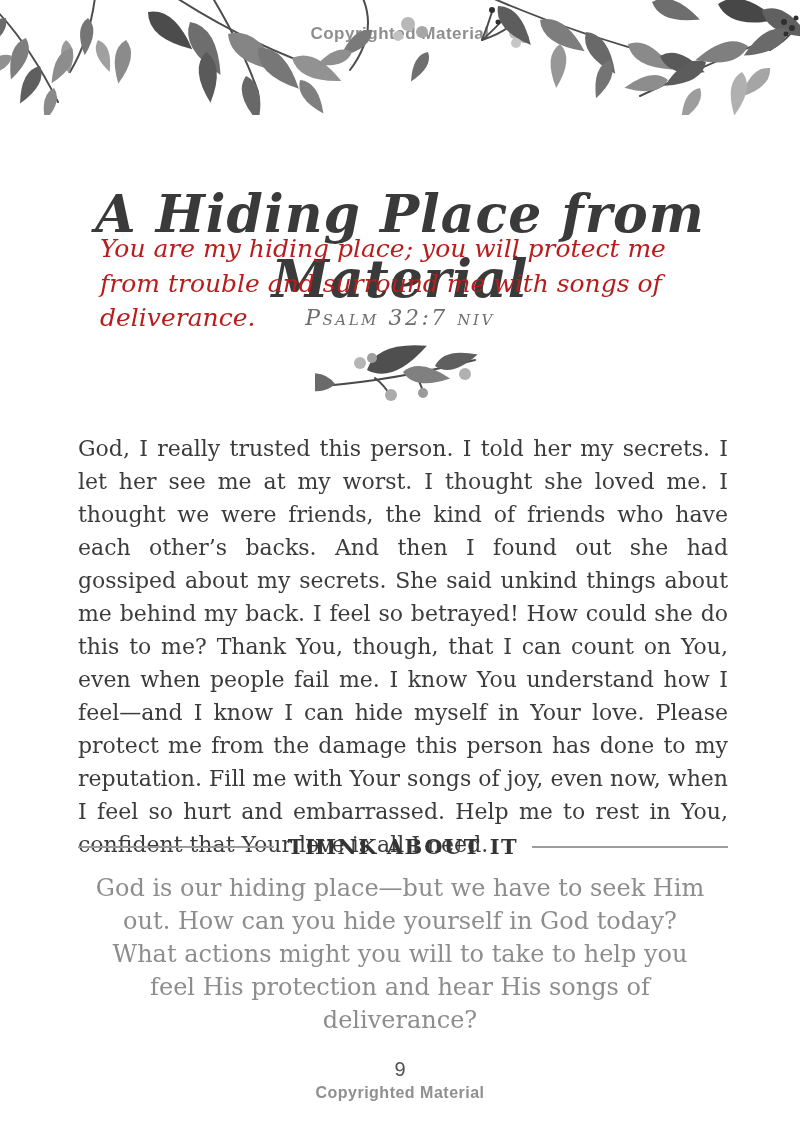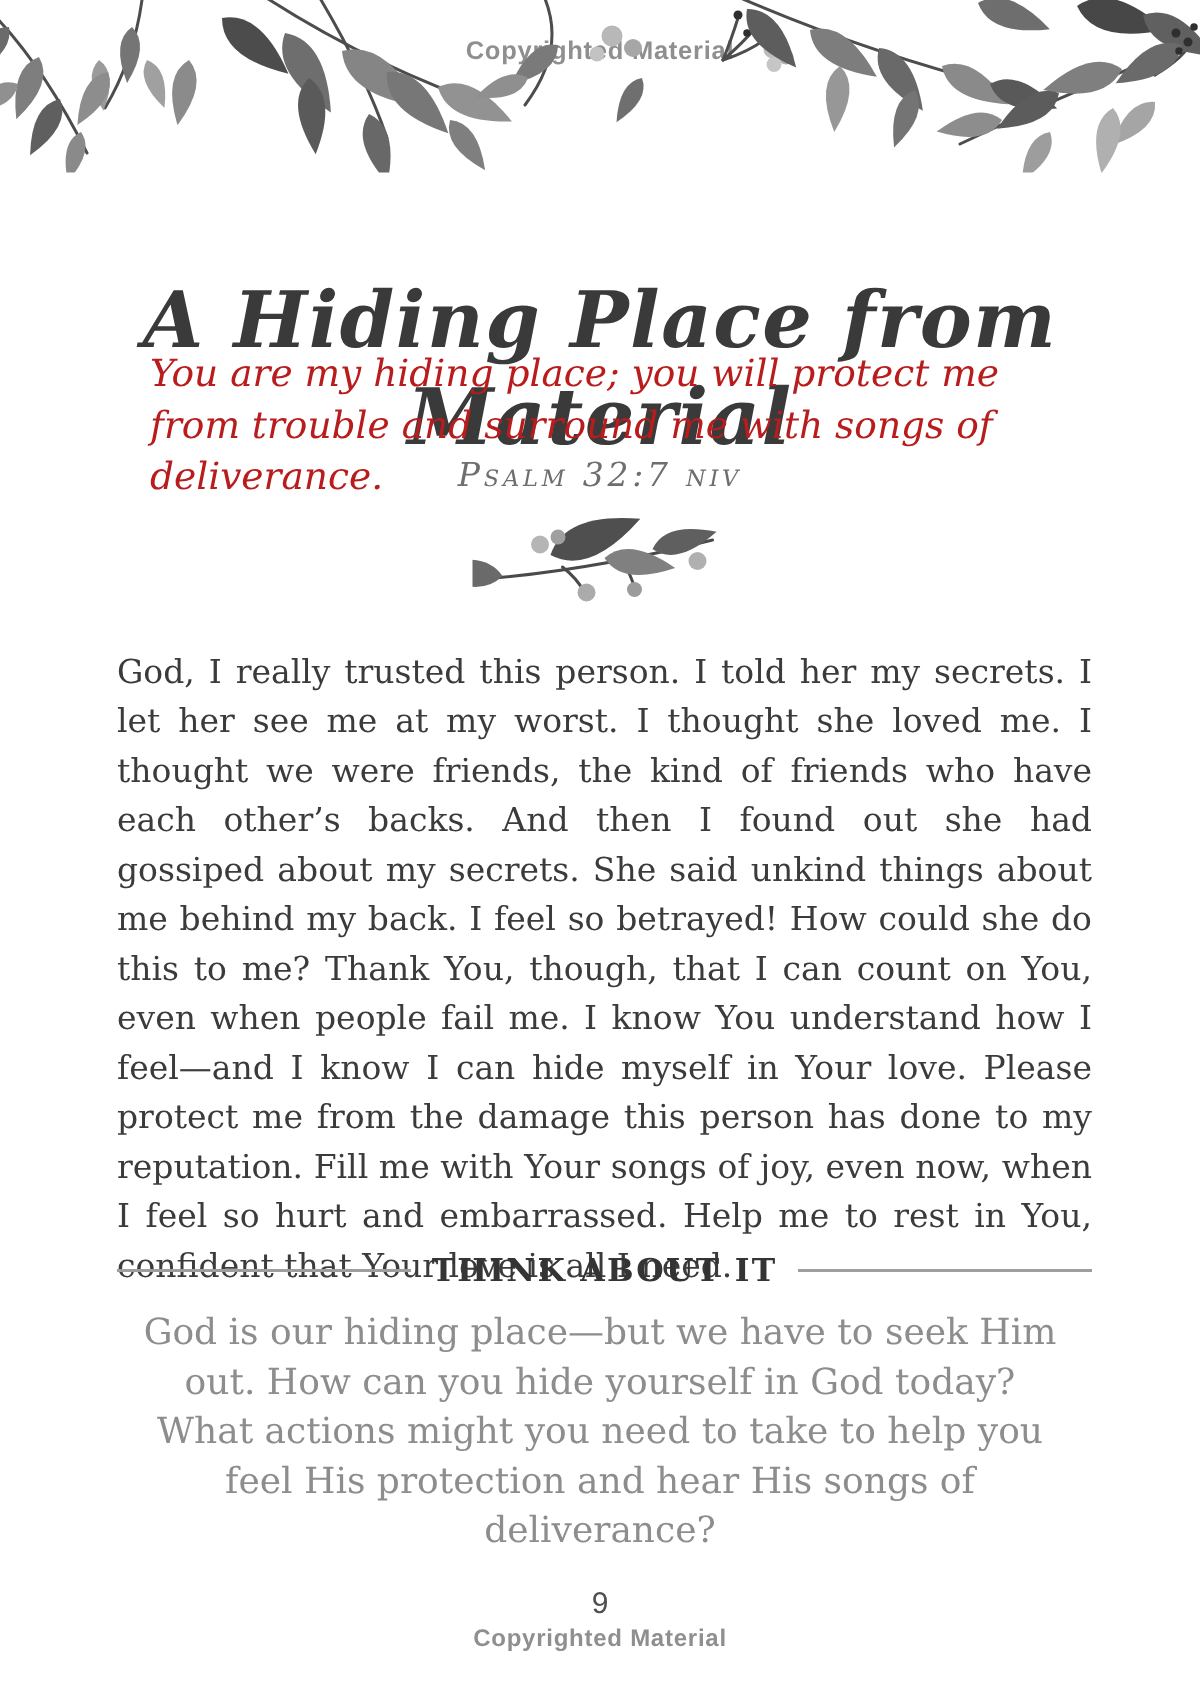--- a/index.html
+++ b/index.html
@@ -200,19 +200,19 @@
   </svg>
 
   <p class="prayer-text">God, I really trusted this person. I told her my secrets. I let her see me at my worst. I thought she loved me. I thought we were friends, the kind of friends who have each other’s backs. And then I found out she had gossiped about my secrets. She said unkind things about me behind my back. I feel so betrayed! How could she do this to me? Thank You, though, that I can count on You, even when people fail me. I know You understand how I feel—and I know I can hide myself in Your love. Please protect me from the damage this person has done to my reputation. Fill me with Your songs of joy, even now, when I feel so hurt and embarrassed. Help me to rest in You, confident that Your love is all I need.</p>
 
   <div class="think-header">
     <div class="think-rule"></div>
     <h2 class="think-heading">THINK ABOUT IT</h2>
     <div class="think-rule"></div>
   </div>
 
-  <div class="reflection-question">God is our hiding place—but we have to seek Him out. How can you hide yourself in God today? What actions might you need to take to help you feel His protection and hear His songs of deliverance?</div>
+  <div class="reflection-question">God is our hiding place—but we have to seek Him out. How can you hide yourself in God today? What actions might you will to take to help you feel His protection and hear His songs of deliverance?</div>
 
   <div class="page-number">9</div>
 
   <div class="bottom-copyright">Copyrighted Material</div>
 
 </div>
 
 </body></html>

